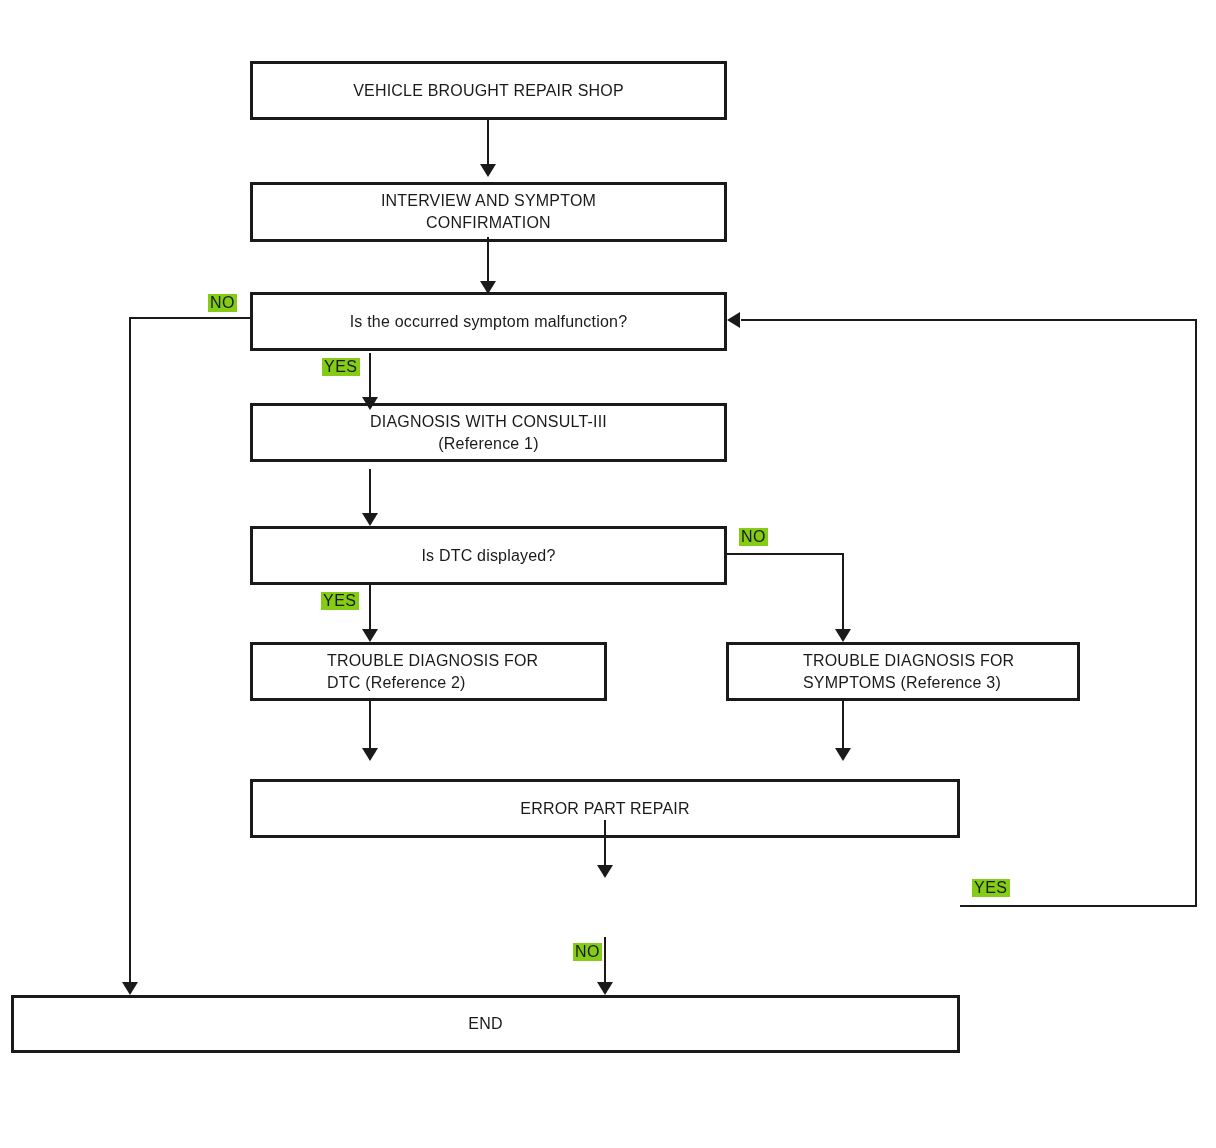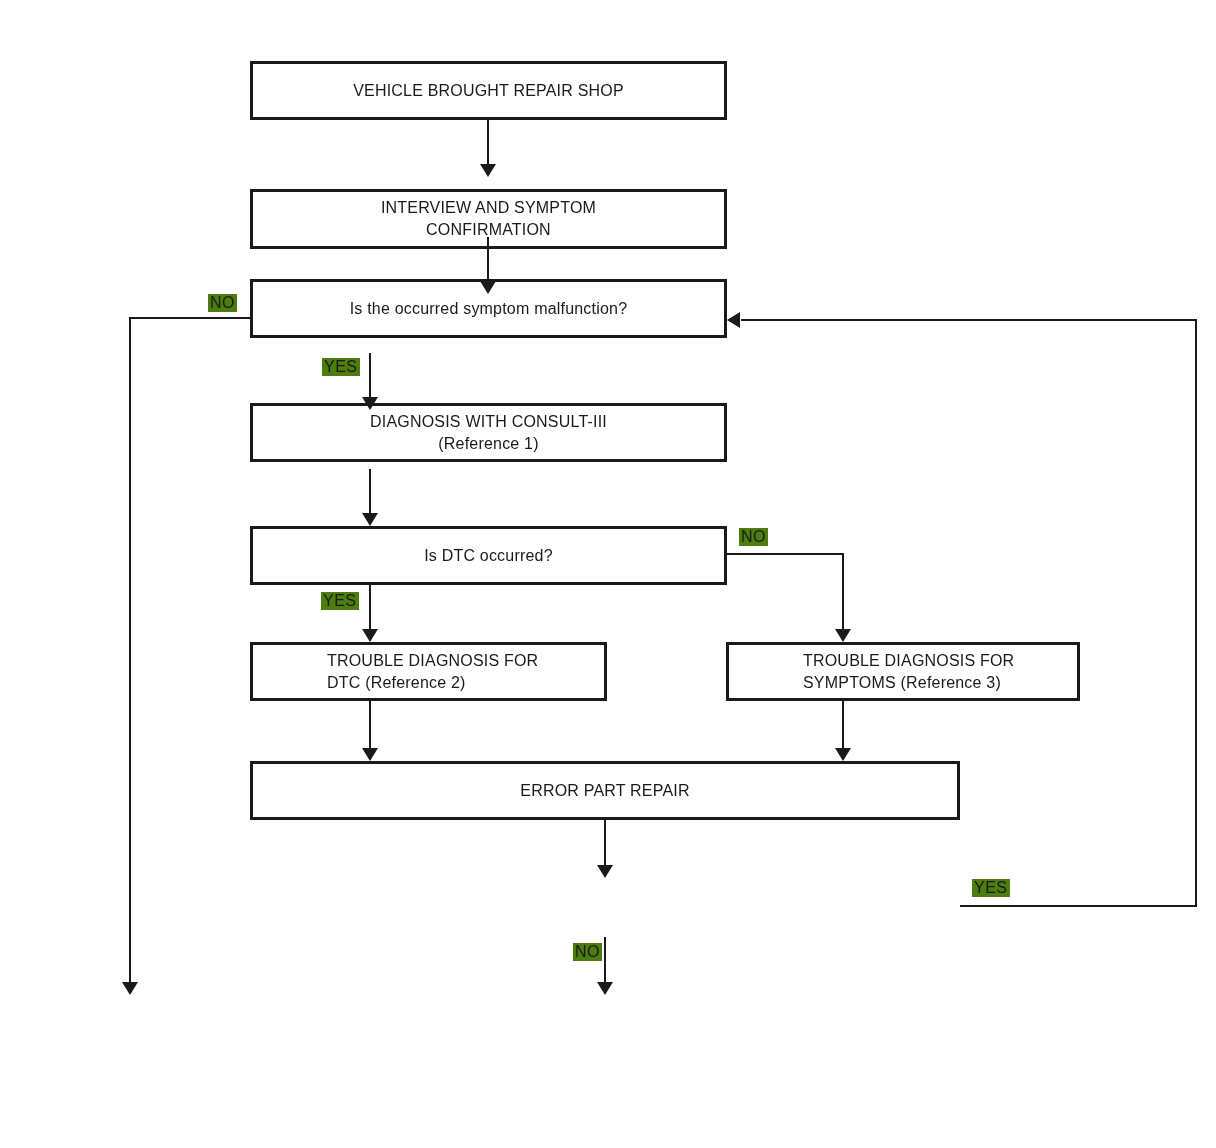--- a/index.html
+++ b/index.html
@@ -53,50 +53,51 @@
     height: 0;
     border-top: 8px solid transparent;
     border-bottom: 8px solid transparent;
     border-right: 13px solid #1a1a1a;
   }
   .edge-label {
     position: absolute;
     font-size: 16px;
     line-height: 18px;
     letter-spacing: 0.5px;
-    background: #4d7c0f;
+    background: #84cc16;
     padding: 0 2px;
   }
 </style>
 </head>
 <body>
 
 <div id="canvas">
 
   <div class="node" style="left:250px;top:61px;width:477px;height:59px">VEHICLE BROUGHT REPAIR SHOP</div>
 
-  <div class="node" style="left:250px;top:189px;width:477px;height:60px">INTERVIEW AND SYMPTOM
+  <div class="node" style="left:250px;top:182px;width:477px;height:60px">INTERVIEW AND SYMPTOM
 CONFIRMATION</div>
 
-  <div class="node" style="left:250px;top:279px;width:477px;height:59px">Is the occurred symptom malfunction?</div>
+  <div class="node" style="left:250px;top:292px;width:477px;height:59px">Is the occurred symptom malfunction?</div>
 
   <div class="node" style="left:250px;top:403px;width:477px;height:59px">DIAGNOSIS WITH CONSULT-III
 (Reference 1)</div>
 
-  <div class="node" style="left:250px;top:526px;width:477px;height:59px">Is DTC occurred?</div>
+  <div class="node" style="left:250px;top:526px;width:477px;height:59px">Is DTC displayed?</div>
 
   <div class="node align-left" style="left:250px;top:642px;width:357px;height:59px">TROUBLE DIAGNOSIS FOR
 DTC (Reference 2)</div>
 
   <div class="node align-left" style="left:726px;top:642px;width:354px;height:59px">TROUBLE DIAGNOSIS FOR
 SYMPTOMS (Reference 3)</div>
 
-  <div class="node" style="left:250px;top:761px;width:710px;height:59px">ERROR PART REPAIR</div>
+  <div class="node" style="left:250px;top:779px;width:710px;height:59px">ERROR PART REPAIR</div>
 
 
+  <div class="node" style="left:11px;top:995px;width:949px;height:58px">END</div>
 
   <div class="line" style="left:487px;top:120px;width:2px;height:45px"></div>
   <div class="arrow-down" style="left:480px;top:164px"></div>
 
   <div class="line" style="left:487px;top:237px;width:2px;height:45px"></div>
   <div class="arrow-down" style="left:480px;top:281px"></div>
 
   <div class="edge-label" style="left:208px;top:294px">NO</div>
   <div class="line" style="left:129px;top:317px;width:121px;height:2px"></div>
   <div class="line" style="left:129px;top:317px;width:2px;height:666px"></div>

